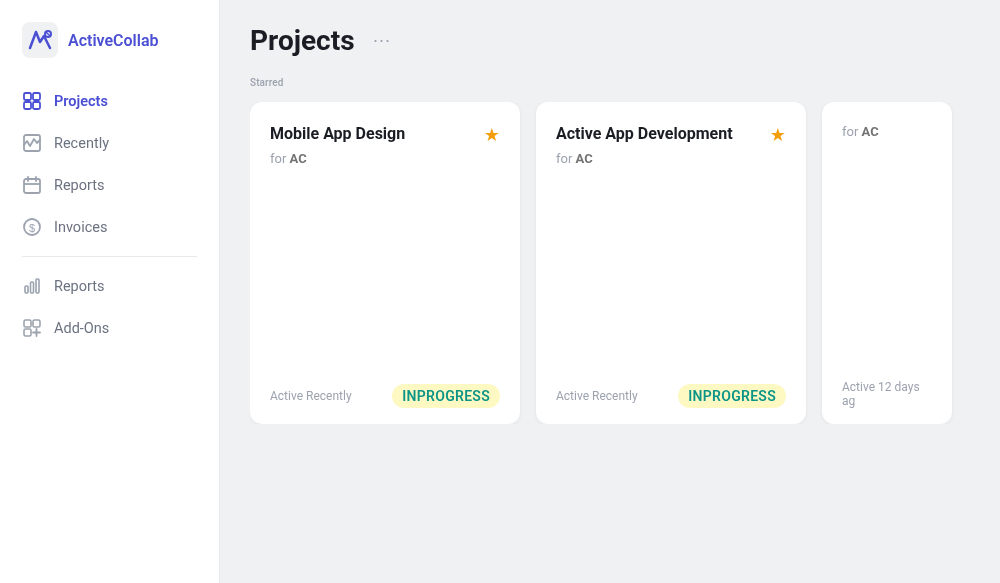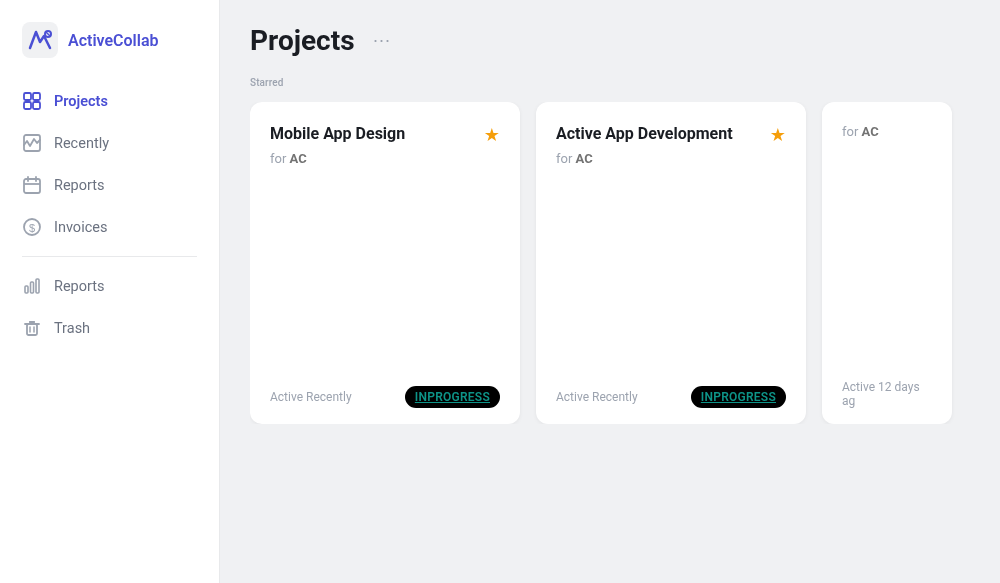--- a/index.html
+++ b/index.html
@@ -196,28 +196,27 @@
       margin-top: auto;
       display: flex;
       align-items: center;
       justify-content: space-between;
     }
     .card-activity {
       font-size: 12px;
       color: #9ca3af;
     }
     .status-badge {
-      background: #000000;
+      background: #fef9c3;
       color: #0d9488;
-      font-size: 12px;
+      font-size: 14px;
       font-weight: 600;
       padding: 4px 10px;
       border-radius: 20px;
       letter-spacing: 0.02em;
-      text-decoration: underline;
     }
   </style>
 </head>
 <body>
 
 <aside class="sidebar">
   <div class="sidebar-logo">
     <div class="logo-icon">
       <svg viewBox="0 0 36 36" fill="none" xmlns="http://www.w3.org/2000/svg">
         <rect width="36" height="36" rx="8" fill="#f0f1f3"></rect>
@@ -283,33 +282,33 @@
       <span class="nav-icon">
         <svg viewBox="0 0 20 20" fill="none" xmlns="http://www.w3.org/2000/svg">
           <rect x="3" y="10" width="3" height="7" rx="1" stroke="#9ca3af" stroke-width="1.6"></rect>
           <rect x="8.5" y="6" width="3" height="11" rx="1" stroke="#9ca3af" stroke-width="1.6"></rect>
           <rect x="14" y="3" width="3" height="14" rx="1" stroke="#9ca3af" stroke-width="1.6"></rect>
         </svg>
       </span>
       <span>Reports</span>
     </div>
 
-
-    <div class="nav-item">
-      <span class="nav-icon">
-        <svg viewBox="0 0 20 20" fill="none" xmlns="http://www.w3.org/2000/svg">
-          <polyline points="3,6 17,6" stroke="#9ca3af" stroke-width="1.8" stroke-linecap="round"></polyline>
-          <path d="M8 6V4h4v2" stroke="#9ca3af" stroke-width="1.8" stroke-linecap="round"></path>
-          <rect x="5" y="6" width="10" height="11" rx="1.5" stroke="#9ca3af" stroke-width="1.8"></rect>
-          <line x1="8" y1="9" x2="8" y2="14" stroke="#9ca3af" stroke-width="1.5" stroke-linecap="round"></line>
-          <line x1="12" y1="9" x2="12" y2="14" stroke="#9ca3af" stroke-width="1.5" stroke-linecap="round"></line>
-        </svg>
-      </span>
-      <span>Trash</span>
-    </div>
+    <div class="nav-item">
+      <span class="nav-icon">
+        <svg viewBox="0 0 20 20" fill="none" xmlns="http://www.w3.org/2000/svg">
+          <rect x="2" y="2" width="7" height="7" rx="1.5" stroke="#9ca3af" stroke-width="1.6"></rect>
+          <rect x="11" y="2" width="7" height="7" rx="1.5" stroke="#9ca3af" stroke-width="1.6"></rect>
+          <rect x="2" y="11" width="7" height="7" rx="1.5" stroke="#9ca3af" stroke-width="1.6"></rect>
+          <line x1="14.5" y1="11" x2="14.5" y2="18" stroke="#9ca3af" stroke-width="1.8" stroke-linecap="round"></line>
+          <line x1="11" y1="14.5" x2="18" y2="14.5" stroke="#9ca3af" stroke-width="1.8" stroke-linecap="round"></line>
+        </svg>
+      </span>
+      <span>Add-Ons</span>
+    </div>
+
   </nav>
 </aside>
 
 <main class="main">
   <header class="main-header">
     <h1 class="main-title">Projects</h1>
     <button class="more-btn">···</button>
   </header>
 
   <div class="main-body">

